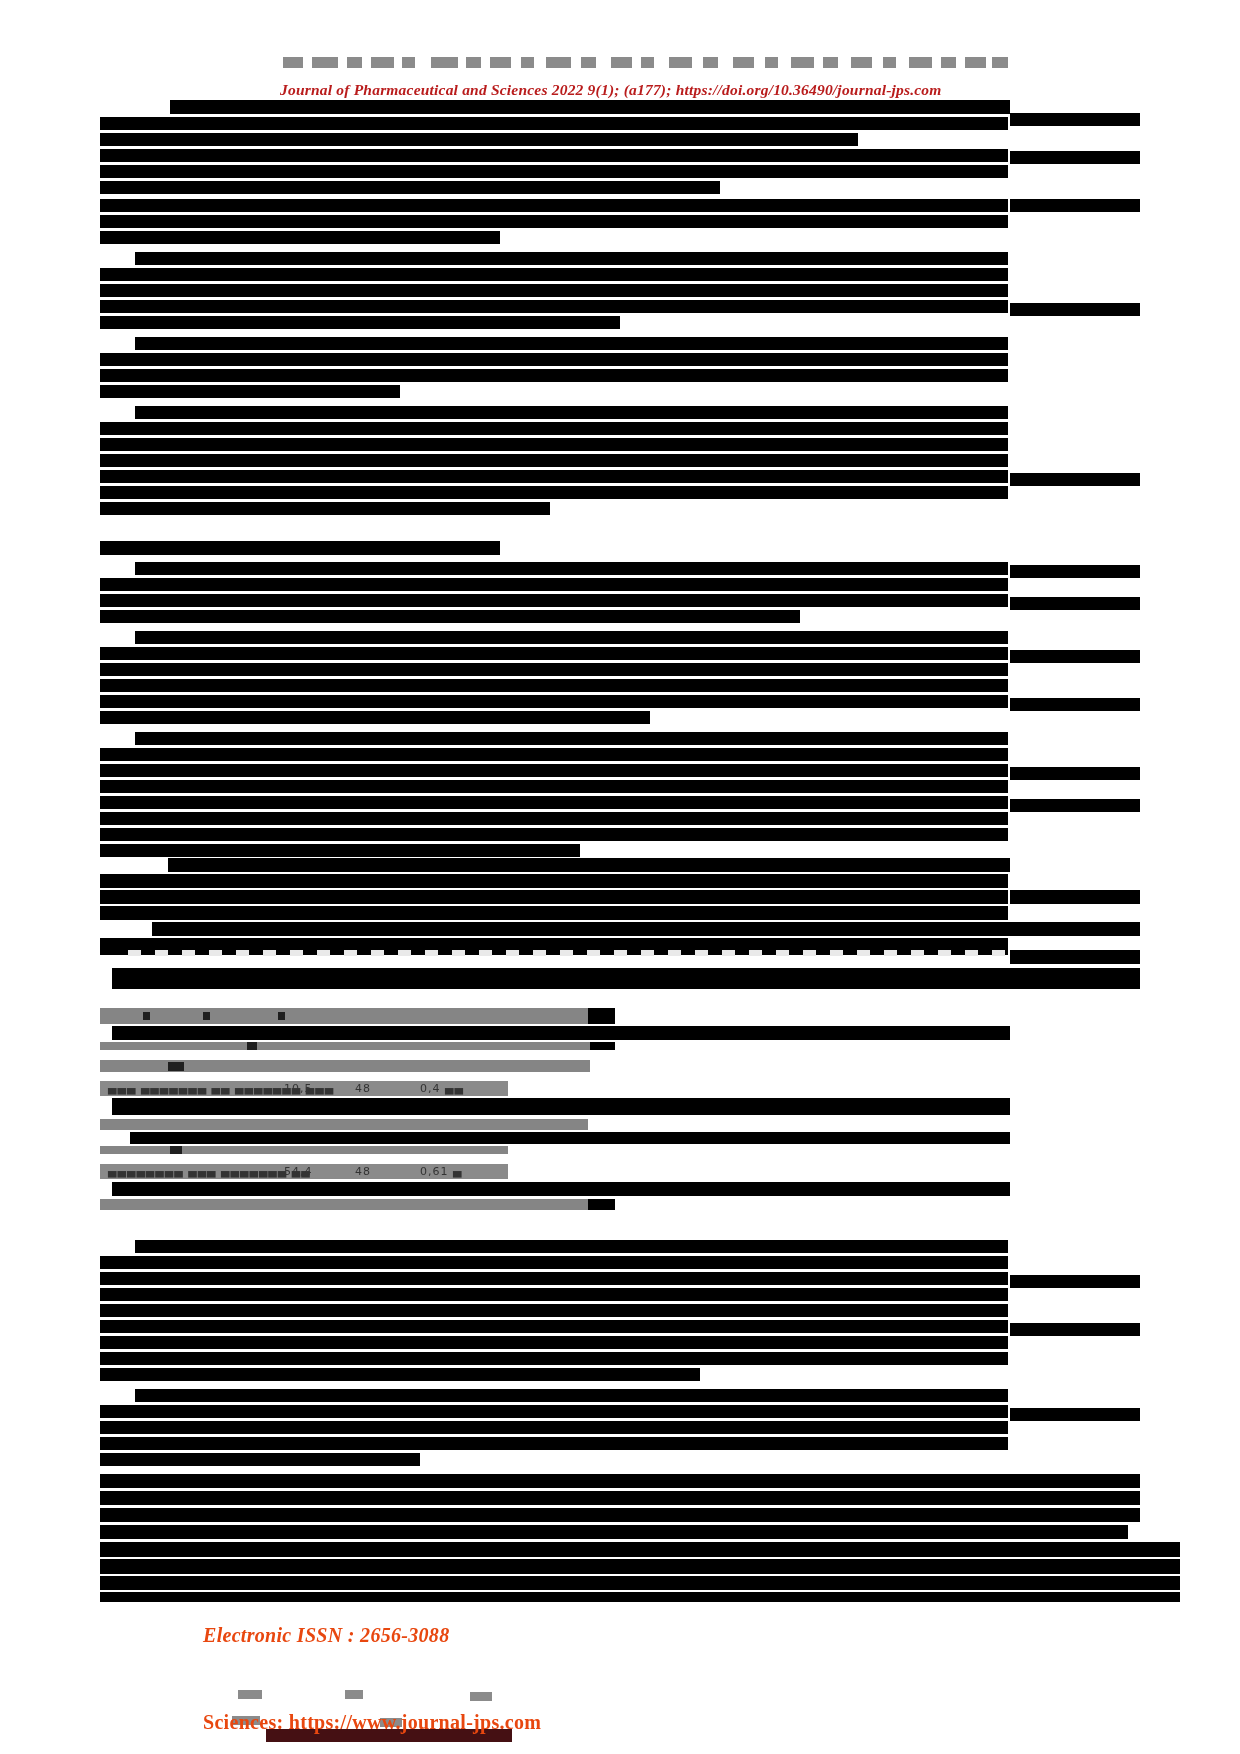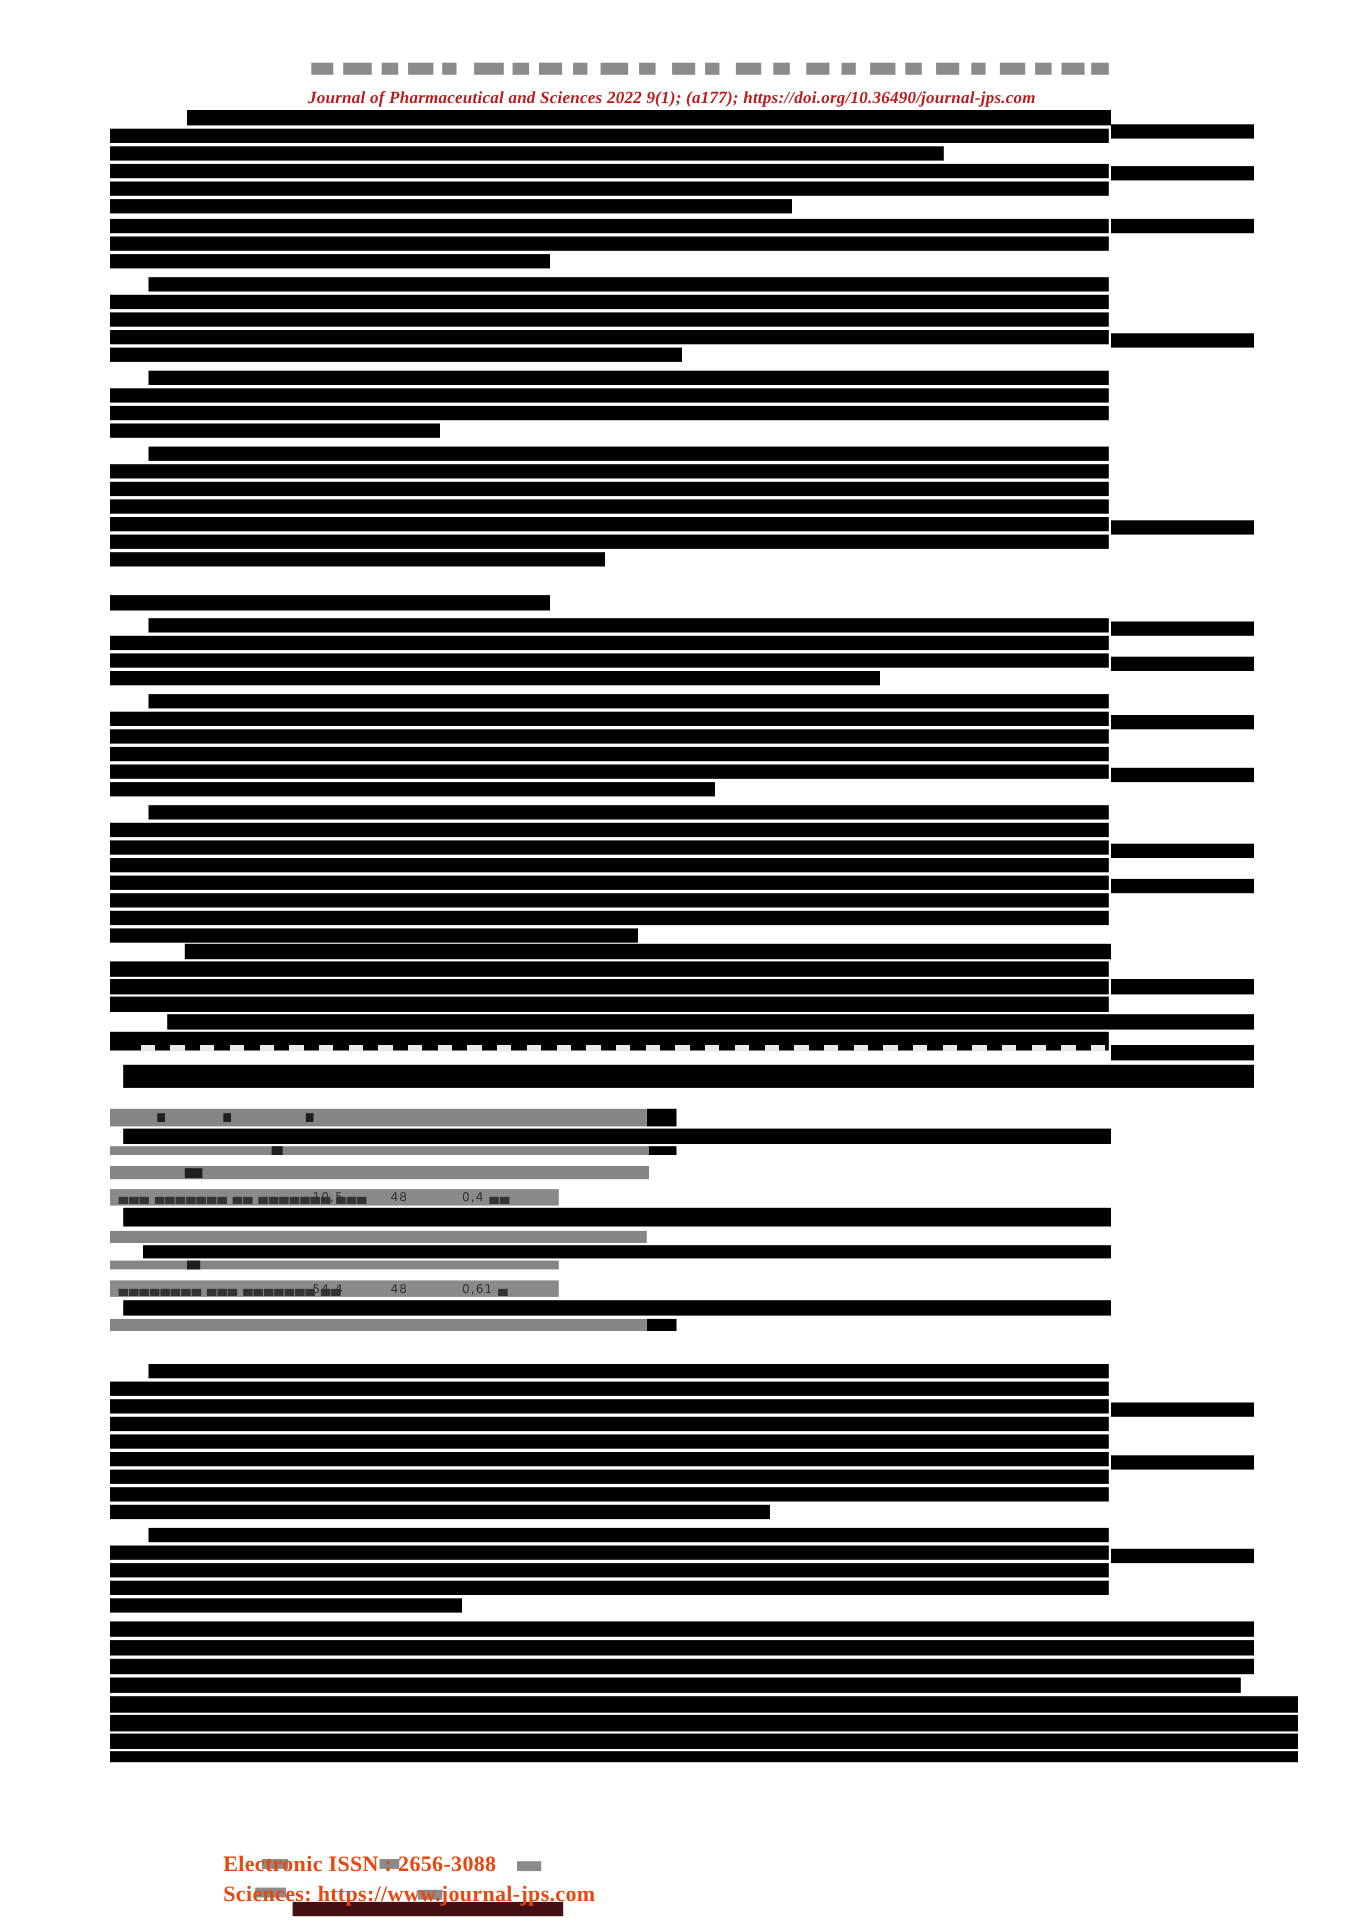--- a/index.html
+++ b/index.html
@@ -18,21 +18,21 @@
     font:italic bold 15.5px "Liberation Serif", serif;color:#b91c1c;letter-spacing:.2px;margin-top:15px;}
   
   .occluded-row{position:absolute;left:100px;width:408px;height:15px;background:#8a8a8a;}
   .row1{top:1081px;} .row2{top:1164px;}
   .cell{position:absolute;top:1px;white-space:nowrap;color:#333333;
         font:11px "DejaVu Sans", sans-serif;letter-spacing:1px;}
   .c0{left:8px;} .c1{left:184px;} .c2{left:255px;} .c3{left:320px;}
   
   .footer-text{position:absolute;left:203px;white-space:nowrap;
     font:bold 20px "Liberation Serif", serif;color:#e8470f;letter-spacing:.3px;}
-  .issn{top:1684px;} .homepage{top:1711px;}
+  .issn{top:1624px;font-style:italic;} .homepage{top:1711px;}
   .logo{position:absolute;left:112px;top:1656px;}
 </style>
 </head>
 <body>
 
 <div class="page">
 
   <div class="header-line">Journal of Pharmaceutical and Sciences 2022 9(1); (a177); https://doi.org/10.36490/journal-jps.com</div>
 
   <div id="redaction-layer">

